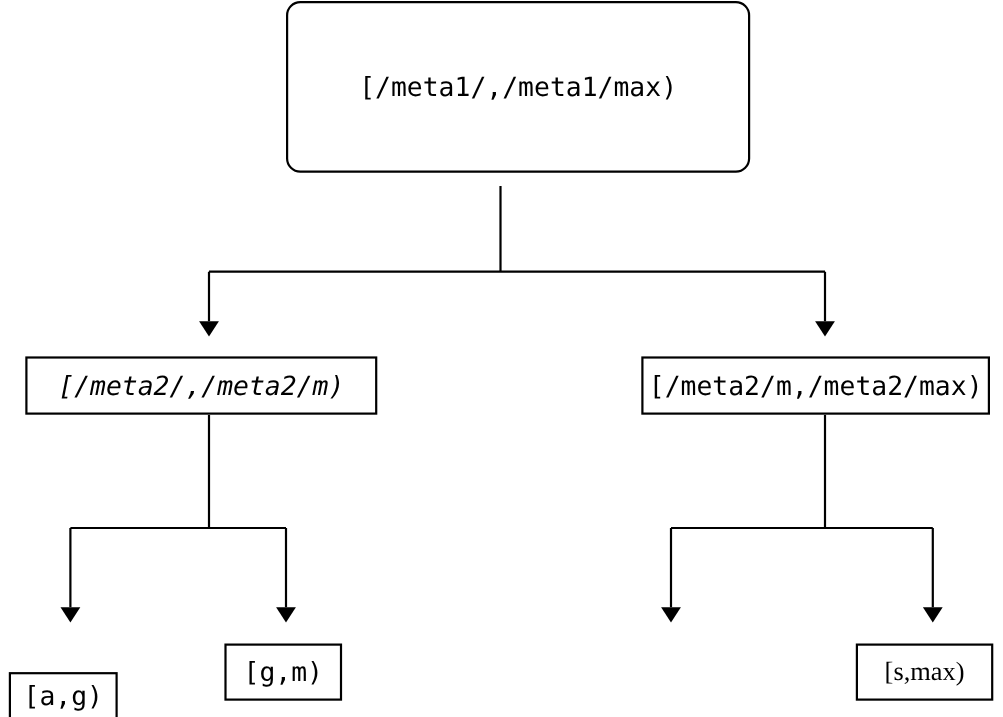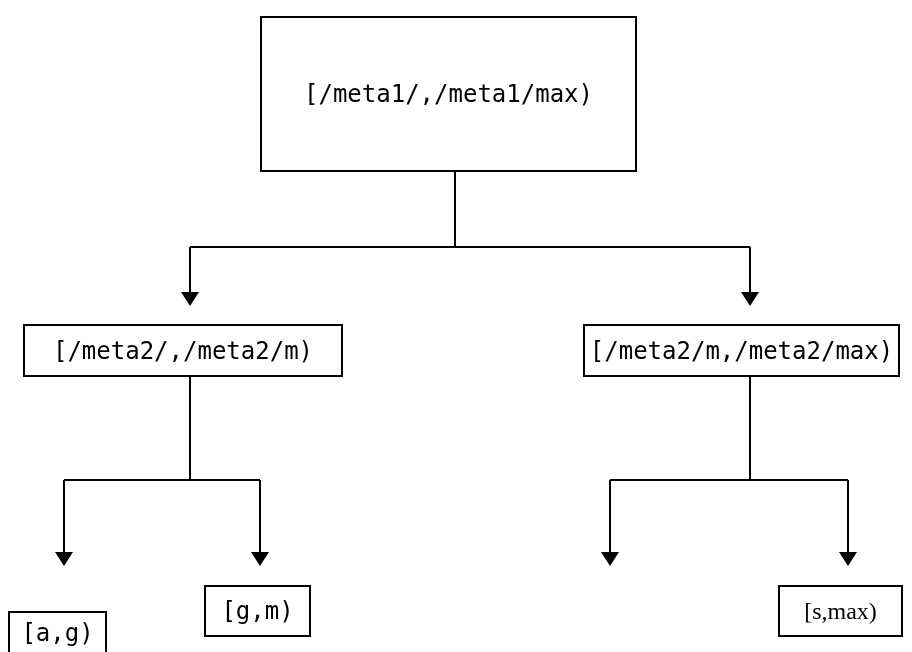--- a/index.html
+++ b/index.html
@@ -35,22 +35,22 @@
     border: 2px solid #000000;
     background: #ffffff;
     color: #000000;
     display: flex;
     align-items: center;
     justify-content: center;
     font-size: 24px;
     white-space: nowrap;
     letter-spacing: 0;
   }
-  .node-root  { left: 260px; top: 16px;  width: 377px; height: 156px; }
-  .node-left  { left: 23px;  top: 324px; width: 320px; height: 53px; }
+  .node-root  { left: 260px; top: 1px;  width: 422px; height: 156px; border-radius: 13px; }
+  .node-left  { left: 23px;  top: 324px; width: 320px; height: 53px; font-style: italic; }
   .node-right { left: 583px; top: 324px; width: 317px; height: 53px; }
   .node-leaf1 { left: 8px;   top: 611px; width: 99px;  height: 44px; }
   .node-leaf2 { left: 204px; top: 585px; width: 107px;  height: 52px; }
   .node-leaf3 { left: 554px; top: 585px; width: 99px;  height: 52px; }
   .node-leaf4 { left: 778px; top: 585px; width: 125px; height: 52px; font-family: Liberation Serif, serif; }
 </style>
 </head>
 <body>
 
 <div class="canvas">

